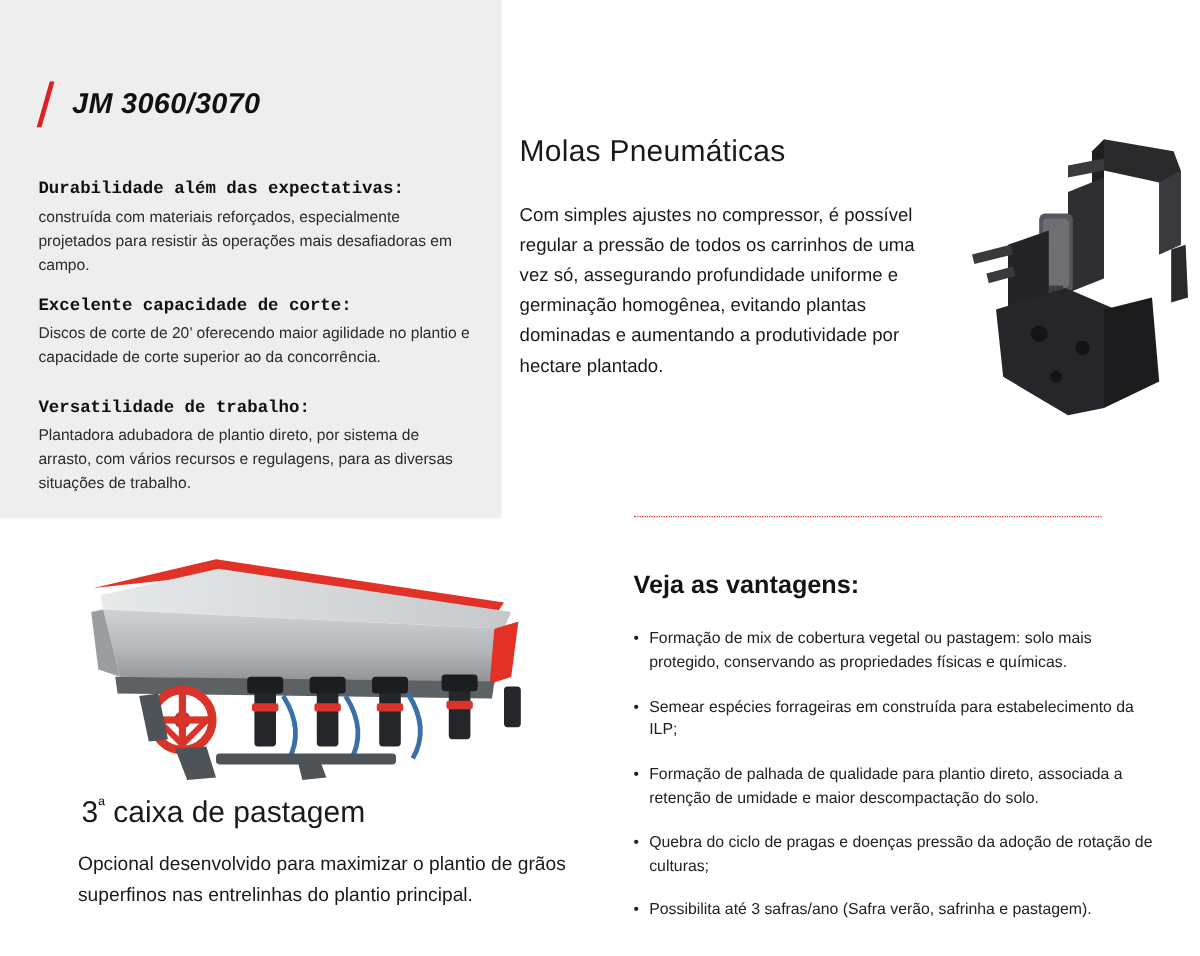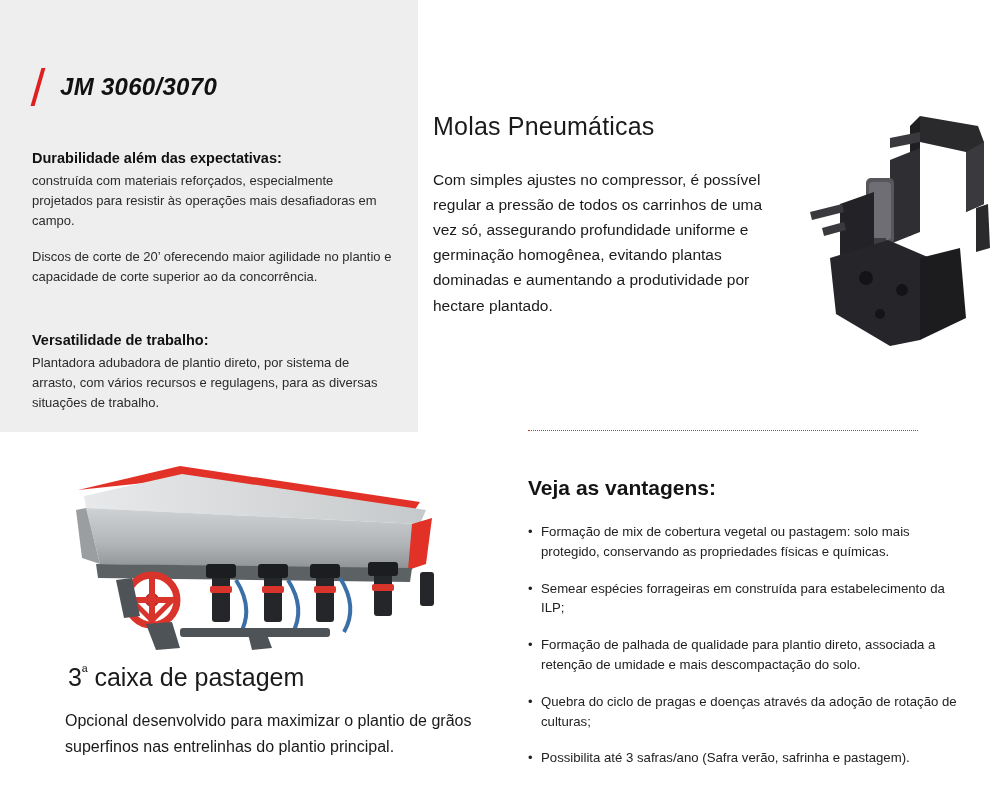--- a/index.html
+++ b/index.html
@@ -53,20 +53,21 @@
     letter-spacing: .3px;
     color: #111;
   }
 
   .feature-block { position: absolute; left: 32px; width: 362px; }
   .feature-head {
     font-size: 14.5px;
     font-weight: bold;
     color: #111;
     margin-bottom: 5px;
+    font-family: Liberation Mono, monospace;
   }
   .feature-body {
     font-size: 13px;
     line-height: 1.55;
     color: #2b2b2b;
   }
   .fb1 { top: 150px; }
   .fb2 { top: 247px; }
   .fb3 { top: 332px; }
 
@@ -164,20 +165,21 @@
       <div class="title-slash"></div>
       <div class="model-title">JM 3060/3070</div>
     </div>
 
     <div class="feature-block fb1">
       <div class="feature-head">Durabilidade além das expectativas:</div>
       <div class="feature-body">construída com materiais reforçados, especialmente projetados para resistir às operações mais desafiadoras em campo.</div>
     </div>
 
     <div class="feature-block fb2">
+      <div class="feature-head">Excelente capacidade de corte:</div>
       <div class="feature-body">Discos de corte de 20’ oferecendo maior agilidade no plantio e capacidade de corte superior ao da concorrência.</div>
     </div>
 
     <div class="feature-block fb3">
       <div class="feature-head">Versatilidade de trabalho:</div>
       <div class="feature-body">Plantadora adubadora de plantio direto, por sistema de arrasto, com vários recursos e regulagens, para as diversas situações de trabalho.</div>
     </div>
   </div>
 
   <div class="molas-title">Molas Pneumáticas</div>
@@ -204,22 +206,22 @@
       <path d="M206 100 L218 96 L220 140 L206 144 Z" fill="#2a2a2d"></path>
     </g>
   </svg>
 
   <div class="divider"></div>
 
   <div class="vantagens-title">Veja as vantagens:</div>
   <ul class="vantagens-list">
     <li>Formação de mix de cobertura vegetal ou pastagem: solo mais protegido, conservando as propriedades físicas e químicas.</li>
     <li>Semear espécies forrageiras em construída para estabelecimento da ILP;</li>
-    <li>Formação de palhada de qualidade para plantio direto, associada a retenção de umidade e mais descompactação do solo.</li>
-    <li>Quebra do ciclo de pragas e doenças através da adoção de rotação de culturas;</li>
+    <li>Formação de palhada de qualidade para plantio direto, associada a retenção de umidade e maior descompactação do solo.</li>
+    <li>Quebra do ciclo de pragas e doenças pressão da adoção de rotação de culturas;</li>
     <li>Possibilita até 3 safras/ano (Safra verão, safrinha e pastagem).</li>
   </ul>
 
   <svg class="planter-art" viewBox="0 0 410 208">
     <defs>
       <linearGradient id="hopper" x1="0" y1="0" x2="0" y2="1">
         <stop offset="0%" stop-color="#cfd2d4"></stop>
         <stop offset="55%" stop-color="#b3b7ba"></stop>
         <stop offset="100%" stop-color="#8d9194"></stop>
       </linearGradient>

